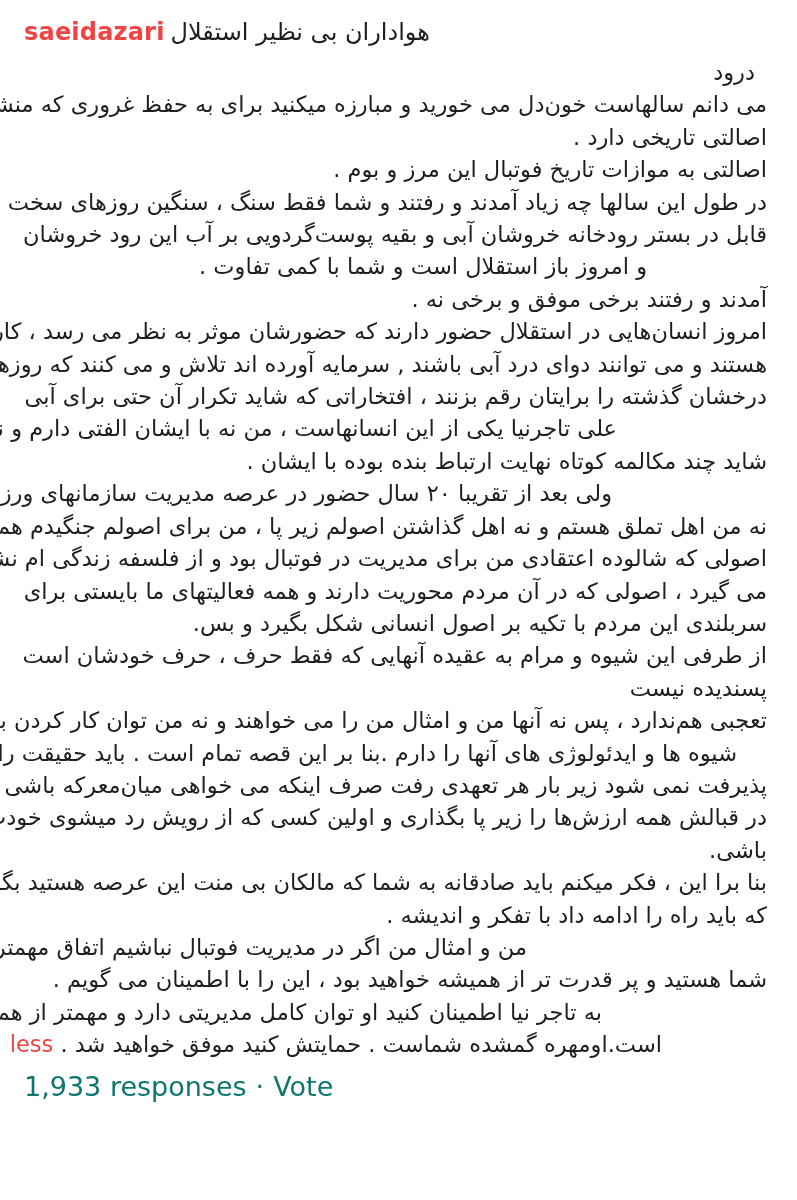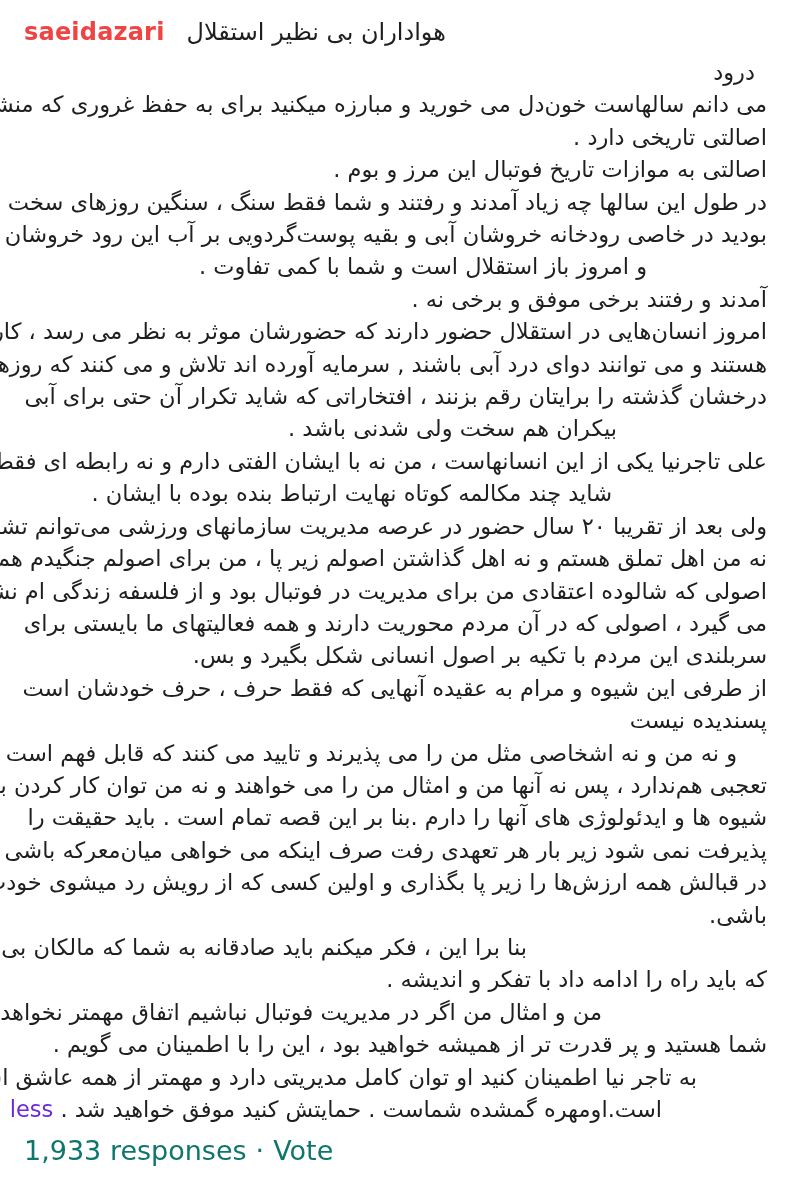--- a/index.html
+++ b/index.html
@@ -19,40 +19,40 @@
     font-size:24px;
     line-height:36px;
     margin-bottom:6px;
     white-space:nowrap;
   }
   .user{
     font-weight:bold;
     color:#ef4444;
     letter-spacing:.2px;
   }
-  .title{ margin-left:22px; }
+  .title{ margin-left:6px; }
   .cap{
     direction:rtl;
     text-align:right;
     font-size:22.5px;
     line-height:32.4px;
   }
   .cap .line{ white-space:nowrap; }
   
   .cap .line:nth-child(1){  padding-right:12px;  }
   .cap .line:nth-child(7){  padding-right:120px; }
   .cap .line:nth-child(12){ padding-right:150px; }
   .cap .line:nth-child(14){ padding-right:155px; }
   .cap .line:nth-child(22){ padding-right:30px;  }
   .cap .line:nth-child(28){ padding-right:240px; }
   .cap .line:nth-child(30){ padding-right:165px; }
   .cap .line:nth-child(32){ padding-right:70px;  }
   .cap .line.last{ padding-right:105px; }
   .less{
-    color:#6d28d9;
+    color:#ef4444;
     cursor:pointer;
   }
   .footer{
     direction:ltr;
     text-align:left;
     color:#0f766e;
     font-size:27px;
     line-height:32px;
     margin-top:10px;
     white-space:nowrap;
@@ -69,37 +69,35 @@
     <span class="user">saeidazari</span><span class="title">هواداران بی نظیر استقلال</span>
   </div>
 
   <div class="cap">
 
     <div class="line">درود</div>
       <div class="line">می دانم سالهاست خون‌دل می خورید و مبارزه میکنید برای به حفظ غروری که منشا آن</div>
       <div class="line">اصالتی تاریخی دارد .</div>
       <div class="line">اصالتی به موازات تاریخ فوتبال این مرز و بوم .</div>
       <div class="line">در طول این سالها چه زیاد آمدند و رفتند و شما فقط سنگ ، سنگین روزهای سخت</div>
-      <div class="line">بودید در خاصی رودخانه خروشان آبی و بقیه پوست‌گردویی بر آب این رود خروشان</div>
+      <div class="line">قابل در بستر رودخانه خروشان آبی و بقیه پوست‌گردویی بر آب این رود خروشان</div>
       <div class="line">و امروز باز استقلال است و شما با کمی تفاوت .</div>
       <div class="line">آمدند و رفتند برخی موفق و برخی نه .</div>
       <div class="line">امروز انسان‌هایی در استقلال حضور دارند که حضورشان موثر به نظر می رسد ، کاربلد</div>
       <div class="line">هستند و می توانند دوای درد آبی باشند , سرمایه آورده اند تلاش و می کنند که روزهای</div>
       <div class="line">درخشان گذشته را برایتان رقم بزنند ، افتخاراتی که شاید تکرار آن حتی برای آبی</div>
-      <div class="line">بیکران هم سخت ولی شدنی باشد .</div>
       <div class="line">علی تاجرنیا یکی از این انسانهاست ، من نه با ایشان الفتی دارم و نه رابطه ای فقط</div>
       <div class="line">شاید چند مکالمه کوتاه نهایت ارتباط بنده بوده با ایشان .</div>
       <div class="line">ولی بعد از تقریبا ۲۰ سال حضور در عرصه مدیریت سازمانهای ورزشی می‌توانم تشخیص</div>
       <div class="line">نه من اهل تملق هستم و نه اهل گذاشتن اصولم زیر پا ، من برای اصولم جنگیدم همان</div>
       <div class="line">اصولی که شالوده اعتقادی من برای مدیریت در فوتبال بود و از فلسفه زندگی ام نشات</div>
       <div class="line">می گیرد ، اصولی که در آن مردم محوریت دارند و همه فعالیتهای ما بایستی برای</div>
       <div class="line">سربلندی این مردم با تکیه بر اصول انسانی شکل بگیرد و بس.</div>
       <div class="line">از طرفی این شیوه و مرام به عقیده آنهایی که فقط حرف ، حرف خودشان است</div>
       <div class="line">پسندیده نیست</div>
-      <div class="line">و نه من و نه اشخاصی مثل من را می پذیرند و تایید می کنند که قابل فهم است و</div>
       <div class="line">تعجبی هم‌ندارد ، پس نه آنها من و امثال من را می خواهند و نه من توان کار کردن با</div>
       <div class="line">شیوه ها و ایدئولوژی های آنها را دارم .بنا بر این قصه تمام است . باید حقیقت را</div>
       <div class="line">پذیرفت نمی شود زیر بار هر تعهدی رفت صرف اینکه می خواهی میان‌معرکه باشی و</div>
       <div class="line">در قبالش همه ارزش‌ها را زیر پا بگذاری و اولین کسی که از رویش رد میشوی خودت</div>
       <div class="line">باشی.</div>
       <div class="line">بنا برا این ، فکر میکنم باید صادقانه به شما که مالکان بی منت این عرصه هستید بگویم</div>
       <div class="line">که باید راه را ادامه داد با تفکر و اندیشه .</div>
       <div class="line">من و امثال من اگر در مدیریت فوتبال نباشیم اتفاق مهمتر نخواهد افتاد ، در عوض</div>
       <div class="line">شما هستید و پر قدرت تر از همیشه خواهید بود ، این را با اطمینان می گویم .</div>
       <div class="line">به تاجر نیا اطمینان کنید او توان کامل مدیریتی دارد و مهمتر از همه عاشق استقلال</div>

